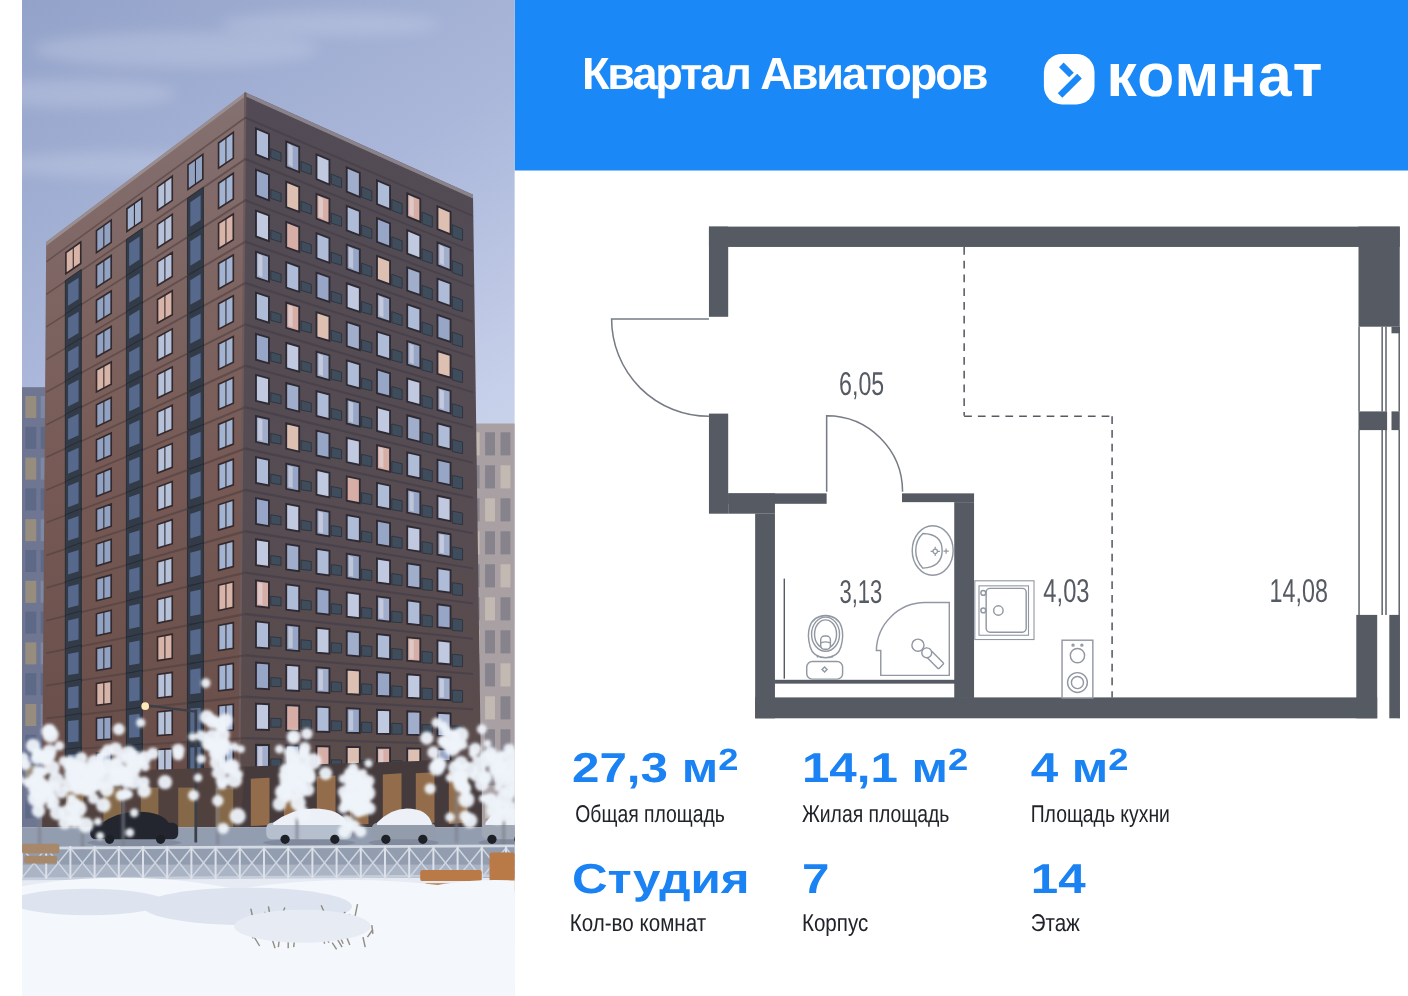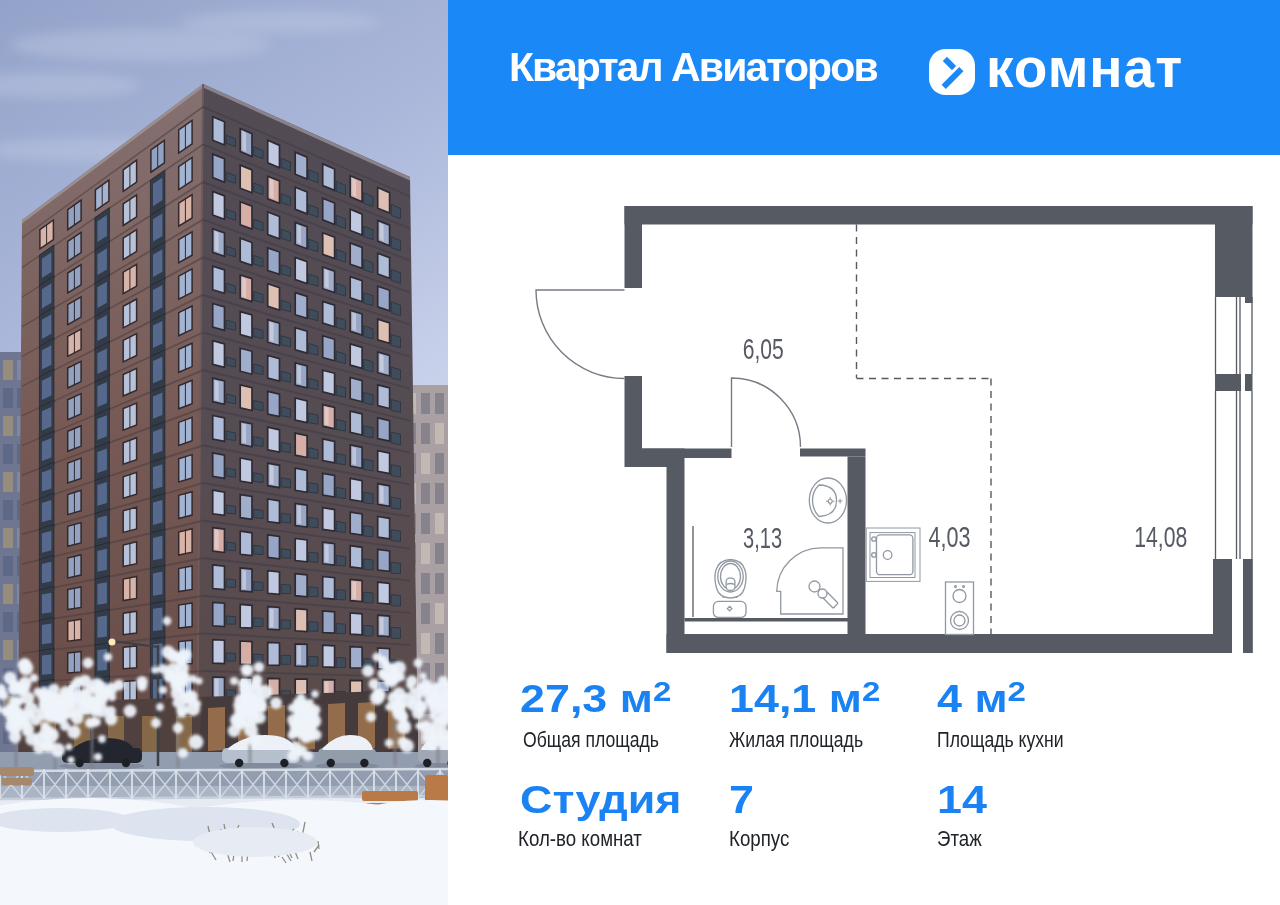--- a/index.html
+++ b/index.html
@@ -1,16 +1,16 @@
 <!DOCTYPE html>
 <html><head><meta charset="utf-8">
 <style>
 html,body{margin:0;padding:0;width:1280px;height:905px;overflow:hidden;background:#fff;
  font-family:"Liberation Sans",sans-serif;}
-.abs{position:absolute;}
+.abs{position:absolute;margin-left:20px;}
 #photo{left:0;top:0;width:448px;height:905px;}
 #header{left:448px;top:0;width:832px;height:155px;background:#1a88f6;}
 #title{left:509px;top:47px;color:#fff;font-weight:bold;font-size:41px;line-height:41px;letter-spacing:-1.9px;}
 #logo{left:925px;top:42px;}
 #wordmark{left:986px;top:41px;color:#fff;font-weight:bold;font-size:55px;line-height:55px;letter-spacing:1px;}
 #plan{left:472px;top:0;width:832px;height:881px;}
 .val{position:absolute;color:#1a82f2;font-weight:bold;font-size:38px;line-height:38px;letter-spacing:0;white-space:nowrap;transform:scaleX(1.18);transform-origin:0 0;}
 .val sup{font-size:28px;line-height:0;vertical-align:11px;letter-spacing:0;}
 .lab{position:absolute;color:#202329;font-size:22px;line-height:22px;white-space:nowrap;transform-origin:0 0;}
 </style></head>

